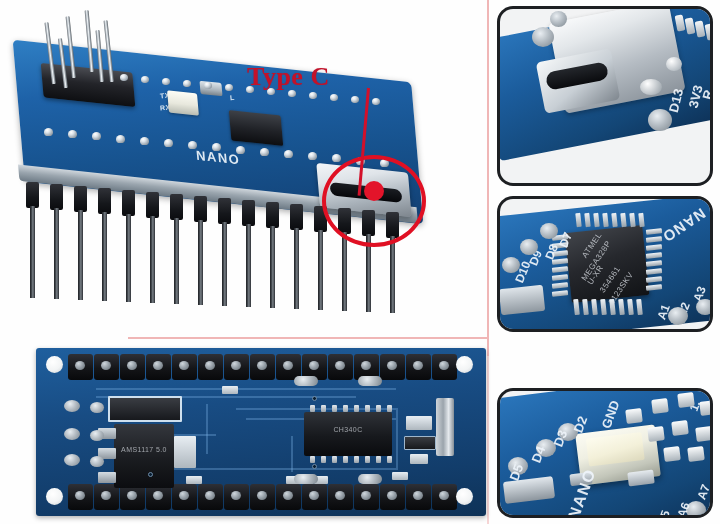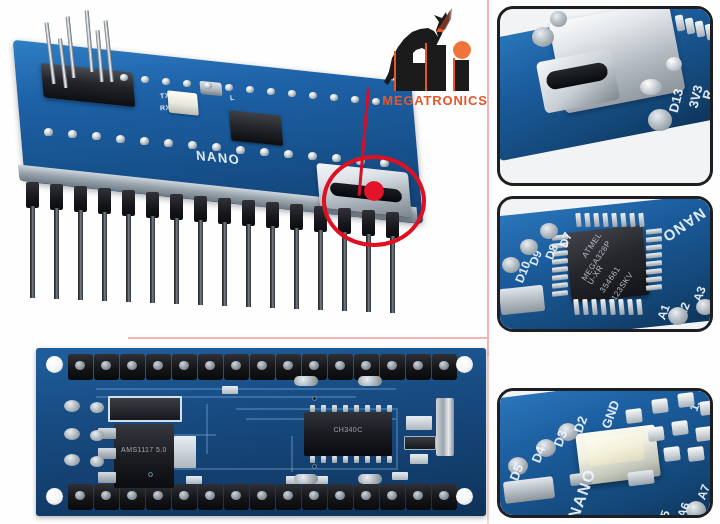--- a/index.html
+++ b/index.html
@@ -311,48 +311,22 @@
         <div class="dbase" style="left: 362px; top: 210px;"></div>
         <div class="dpin" style="left: 366px; top: 234px; height: 78px;"></div>
         <div class="dbase" style="left: 386px; top: 212px;"></div>
         <div class="dpin" style="left: 390px; top: 236px; height: 77px;"></div>
       </div>
   </div>
 
   <div class="red-ellipse"></div>
   <div class="red-dot"></div>
   <div class="leader-line"></div>
-
-  <div class="logo">
-    <svg width="118" height="102" viewBox="0 0 118 102" xmlns="http://www.w3.org/2000/svg">
-
-      <g>
-        <rect x="20" y="47" width="17" height="38" fill="#1b1b1b"></rect>
-        <rect x="37" y="57" width="14" height="28" fill="#1b1b1b"></rect>
-        <rect x="51" y="39" width="19" height="46" fill="#1b1b1b"></rect>
-
-        <rect x="79" y="54" width="14" height="31" fill="#1b1b1b"></rect>
-
-        <circle cx="86" cy="44" r="9" fill="#F0733A"></circle>
-
-        <path d="M12 70 L16 52 L22 41 L28 33 L36 26 L44 23 L52 22 L58 25 L62 31
-                 L60 24 L63 16 L58 9 L66 12 L70 6 L72 14 L68 21 L66 28
-                 L62 36 L58 44 L56 50 L52 45 L46 42 L40 44 L34 50 L28 58
-                 L22 66 L16 74 Z" fill="#1b1b1b"></path>
-        <path d="M8 76 L14 64 L20 57 L18 68 L12 79 Z" fill="#1b1b1b"></path>
-        <path d="M60 26 L70 11 L74 4 L73 15 L67 26 Z" fill="#E8562A"></path>
-        <path d="M62 22 L72 8 L76 2 L75 13 L69 24 Z" fill="#1b1b1b" opacity="0.55"></path>
-
-        <rect x="18" y="45" width="2" height="40" fill="#E8562A"></rect>
-        <rect x="49" y="37" width="2" height="48" fill="#E8562A"></rect>
-        <rect x="77" y="52" width="2" height="33" fill="#E8562A"></rect>
-      </g>
-      <text x="59" y="99" text-anchor="middle" font-family="Liberation Sans, sans-serif" font-size="13" font-weight="bold" letter-spacing="0.8" fill="#E8562A">MEGATRONICS</text>
-    </svg>
-  </div>
+  <div class="label-typec">Type C</div>
+
 
 
   <div class="back-board">
 
     <div class="trace" style="left:60px;top:40px;width:300px;height:2px;"></div>
     <div class="trace" style="left:60px;top:48px;width:260px;height:2px;"></div>
     <div class="trace" style="left:170px;top:56px;width:2px;height:50px;"></div>
     <div class="trace" style="left:200px;top:60px;width:160px;height:2px;"></div>
     <div class="trace" style="left:210px;top:70px;width:150px;height:2px;"></div>
     <div class="trace" style="left:100px;top:120px;width:260px;height:2px;"></div>

